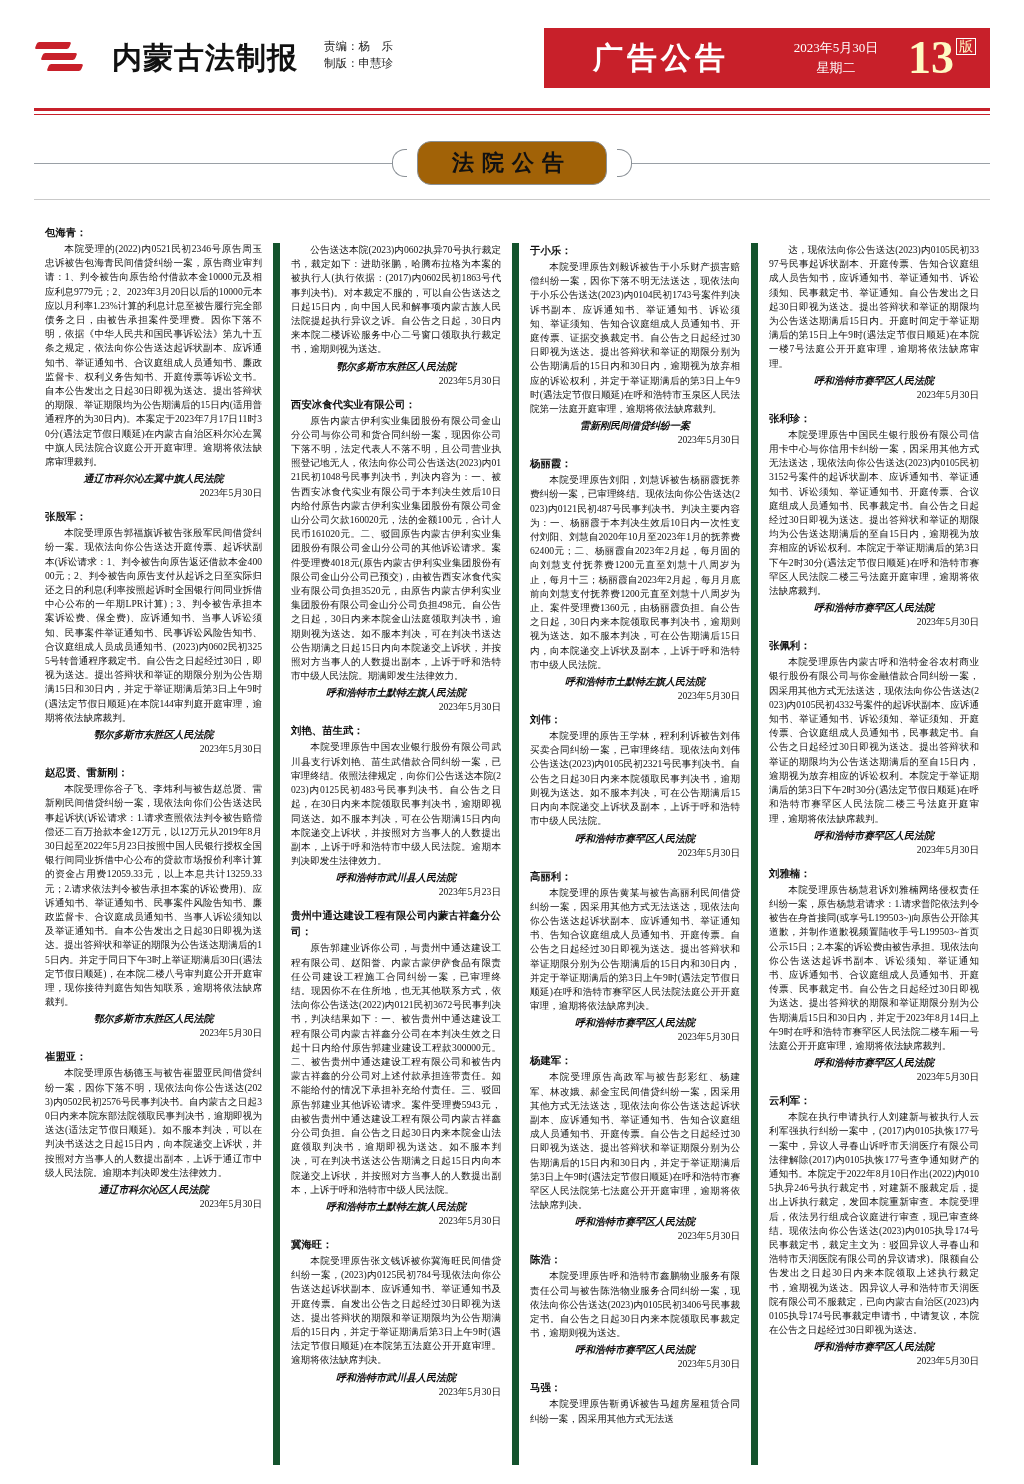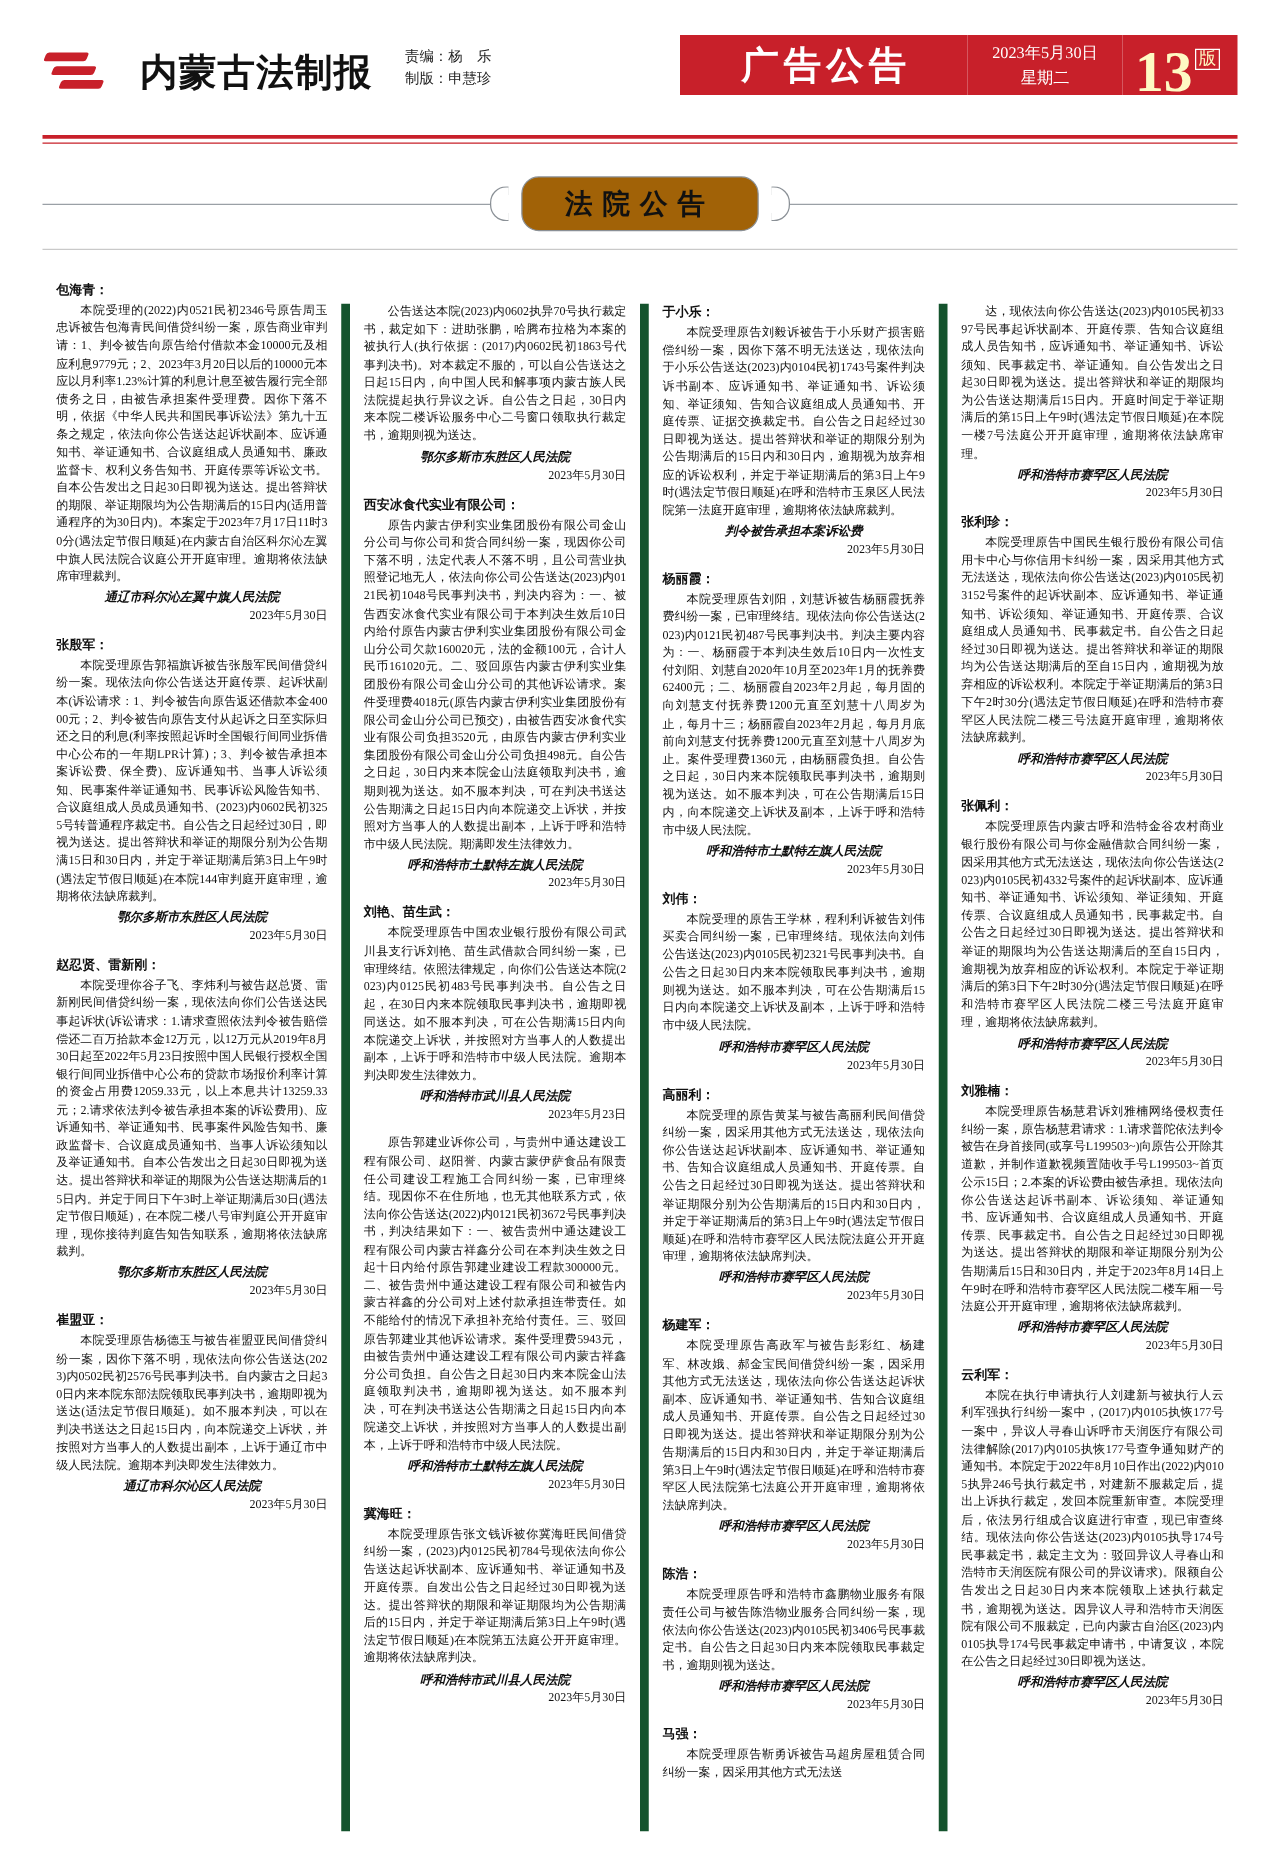--- a/index.html
+++ b/index.html
@@ -38,21 +38,21 @@
     font-family:"Liberation Serif","DejaVu Serif",serif;
     font-size:30px;font-weight:bold;letter-spacing:1px;color:#111;
     white-space:nowrap;
   }
   .credits{
     margin-left:26px;padding-top:10px;
     font-size:11.5px;line-height:17px;color:#222;
     font-family:"Liberation Sans","DejaVu Sans",sans-serif;
   }
   .masthead-right{
-    margin-left:auto;display:flex;align-items:stretch;height:48px;
+    margin-left:auto;display:flex;align-items:stretch;height:60px;
   }
   .ad-title{
     background:#c8202a;color:#fff;
     font-size:30px;font-weight:bold;letter-spacing:4px;
     display:flex;align-items:center;justify-content:center;
     padding:0 18px 0 22px;
     min-width:190px;
   }
   .date-box{
     display:flex;flex-direction:column;justify-content:center;
@@ -207,37 +207,38 @@
         <div class="court">呼和浩特市土默特左旗人民法院</div>
         <div class="court-date">2023年5月30日</div>
       </div>
       <div class="notice">
         <div class="party">刘艳、苗生武：</div>
         <div class="body-txt">本院受理原告中国农业银行股份有限公司武川县支行诉刘艳、苗生武借款合同纠纷一案，已审理终结。依照法律规定，向你们公告送达本院(2023)内0125民初483号民事判决书。自公告之日起，在30日内来本院领取民事判决书，逾期即视同送达。如不服本判决，可在公告期满15日内向本院递交上诉状，并按照对方当事人的人数提出副本，上诉于呼和浩特市中级人民法院。逾期本判决即发生法律效力。</div>
         <div class="court">呼和浩特市武川县人民法院</div>
         <div class="court-date">2023年5月23日</div>
       </div>
       <div class="notice">
+        <div class="party">贵州中通达建设工程有限公司内蒙古祥鑫分公司：</div>
         <div class="body-txt">原告郭建业诉你公司，与贵州中通达建设工程有限公司、赵阳誉、内蒙古蒙伊萨食品有限责任公司建设工程施工合同纠纷一案，已审理终结。现因你不在住所地，也无其他联系方式，依法向你公告送达(2022)内0121民初3672号民事判决书，判决结果如下：一、被告贵州中通达建设工程有限公司内蒙古祥鑫分公司在本判决生效之日起十日内给付原告郭建业建设工程款300000元。二、被告贵州中通达建设工程有限公司和被告内蒙古祥鑫的分公司对上述付款承担连带责任。如不能给付的情况下承担补充给付责任。三、驳回原告郭建业其他诉讼请求。案件受理费5943元，由被告贵州中通达建设工程有限公司内蒙古祥鑫分公司负担。自公告之日起30日内来本院金山法庭领取判决书，逾期即视为送达。如不服本判决，可在判决书送达公告期满之日起15日内向本院递交上诉状，并按照对方当事人的人数提出副本，上诉于呼和浩特市中级人民法院。</div>
         <div class="court">呼和浩特市土默特左旗人民法院</div>
         <div class="court-date">2023年5月30日</div>
       </div>
       <div class="notice">
         <div class="party">冀海旺：</div>
         <div class="body-txt">本院受理原告张文钱诉被你冀海旺民间借贷纠纷一案，(2023)内0125民初784号现依法向你公告送达起诉状副本、应诉通知书、举证通知书及开庭传票。自发出公告之日起经过30日即视为送达。提出答辩状的期限和举证期限均为公告期满后的15日内，并定于举证期满后第3日上午9时(遇法定节假日顺延)在本院第五法庭公开开庭审理。逾期将依法缺席判决。</div>
         <div class="court">呼和浩特市武川县人民法院</div>
         <div class="court-date">2023年5月30日</div>
       </div>
     </div>
 
     <div class="col">
       <div class="notice">
         <div class="party">于小乐：</div>
         <div class="body-txt">本院受理原告刘毅诉被告于小乐财产损害赔偿纠纷一案，因你下落不明无法送达，现依法向于小乐公告送达(2023)内0104民初1743号案件判决诉书副本、应诉通知书、举证通知书、诉讼须知、举证须知、告知合议庭组成人员通知书、开庭传票、证据交换裁定书。自公告之日起经过30日即视为送达。提出答辩状和举证的期限分别为公告期满后的15日内和30日内，逾期视为放弃相应的诉讼权利，并定于举证期满后的第3日上午9时(遇法定节假日顺延)在呼和浩特市玉泉区人民法院第一法庭开庭审理，逾期将依法缺席裁判。</div>
-        <div class="court">判令被告承担本案诉讼费</div>
+        <div class="court">雷新刚民间借贷纠纷一案</div>
         <div class="court-date">2023年5月30日</div>
       </div>
       <div class="notice">
         <div class="party">杨丽霞：</div>
         <div class="body-txt">本院受理原告刘阳，刘慧诉被告杨丽霞抚养费纠纷一案，已审理终结。现依法向你公告送达(2023)内0121民初487号民事判决书。判决主要内容为：一、杨丽霞于本判决生效后10日内一次性支付刘阳、刘慧自2020年10月至2023年1月的抚养费62400元；二、杨丽霞自2023年2月起，每月固的向刘慧支付抚养费1200元直至刘慧十八周岁为止，每月十三；杨丽霞自2023年2月起，每月月底前向刘慧支付抚养费1200元直至刘慧十八周岁为止。案件受理费1360元，由杨丽霞负担。自公告之日起，30日内来本院领取民事判决书，逾期则视为送达。如不服本判决，可在公告期满后15日内，向本院递交上诉状及副本，上诉于呼和浩特市中级人民法院。</div>
         <div class="court">呼和浩特市土默特左旗人民法院</div>
         <div class="court-date">2023年5月30日</div>
       </div>
       <div class="notice">
         <div class="party">刘伟：</div>

